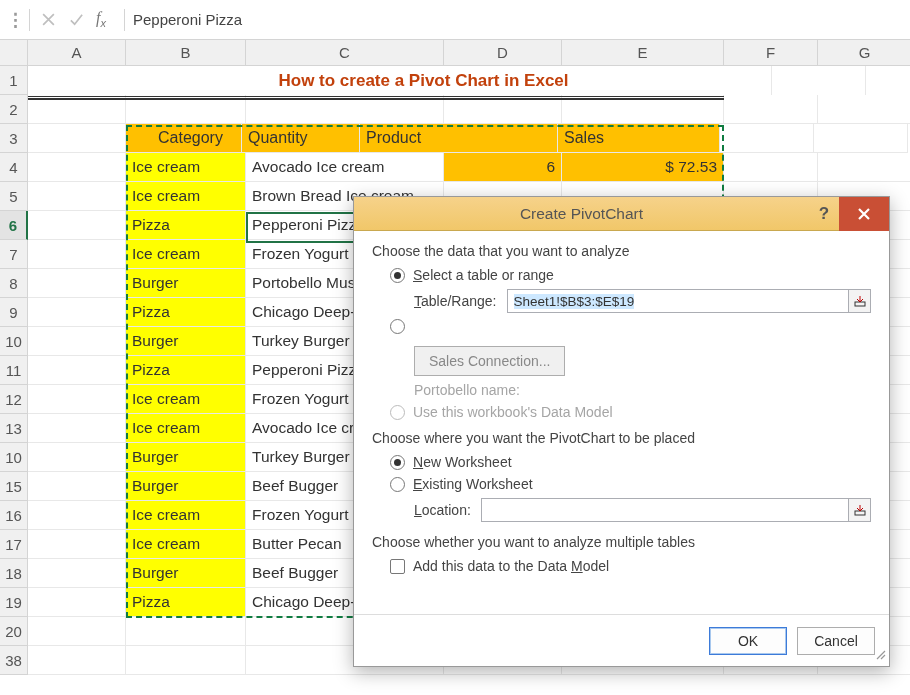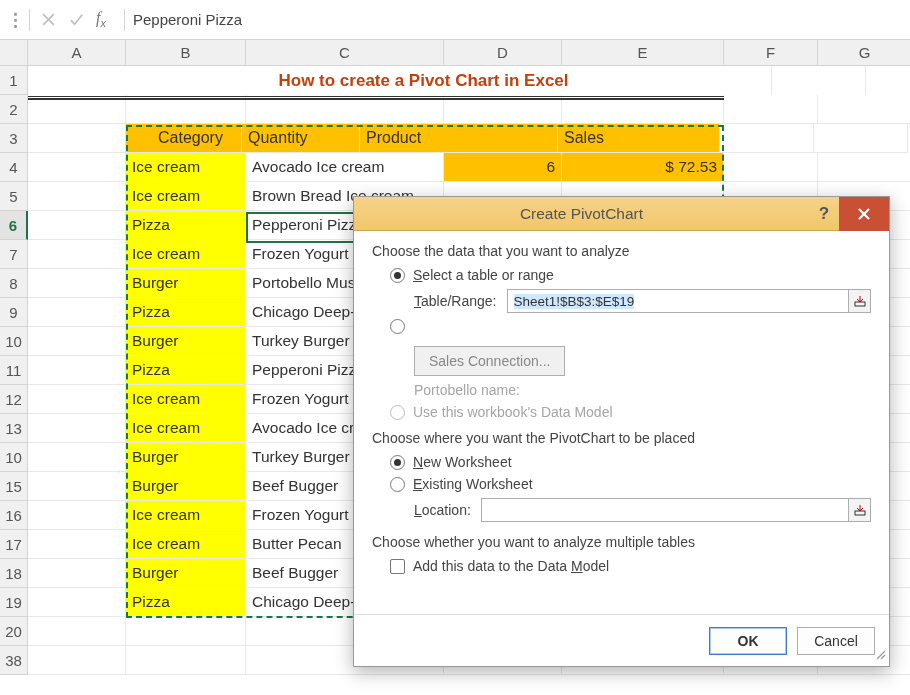--- a/index.html
+++ b/index.html
@@ -63,21 +63,21 @@
   .indent { margin-left:42px; display:flex; align-items:center; }
   .lbl { margin-right:10px; }
   .u { text-decoration: underline; }
   .range-input { flex:1; height:24px; border:1px solid #abadb3; background:#fff; display:flex; align-items:center; padding:0 6px; font-size:13.5px; color:#333; position:relative; }
   .range-btn { width:22px; height:24px; border:1px solid #abadb3; border-left:none; display:flex; align-items:center; justify-content:center; background:#f3f3f3; }
   .range-btn svg { width:12px; height:12px; }
   .conn-btn { margin:6px 0 2px 42px; height:30px; padding:0 14px; border:1px solid #adadad; background:#f0f0f0; color:#888; font-size:14px; display:inline-flex; align-items:center; }
   .conn-name { margin:4px 0 0 42px; color:#a5a5a5; font-size:14px; }
   .dlg-foot { height:52px; border-top:1px solid #ddd; display:flex; align-items:center; justify-content:flex-end; padding:0 14px; gap:10px; }
   .btn { height:28px; min-width:78px; border:1px solid #adadad; background:#fdfdfd; font-size:14px; color:#333; display:flex; align-items:center; justify-content:center; }
-  .btn.primary { border-color:#3d7bd9; box-shadow: inset 0 0 0 1px #a8c8ee; font-weight: bold; }
+  .btn.primary { border-color:#3d7bd9; box-shadow: inset 0 0 0 1px #a8c8ee; }
   .resize-grip { position:absolute; right:3px; bottom:2px; }
   .resize-grip svg { width:12px; height:12px; }
 </style>
 </head>
 <body>
 
 <div class="fbar">
   <div class="dots">⋮</div>
   <div class="fbar-sep"></div>
   <div class="fb-btn">

